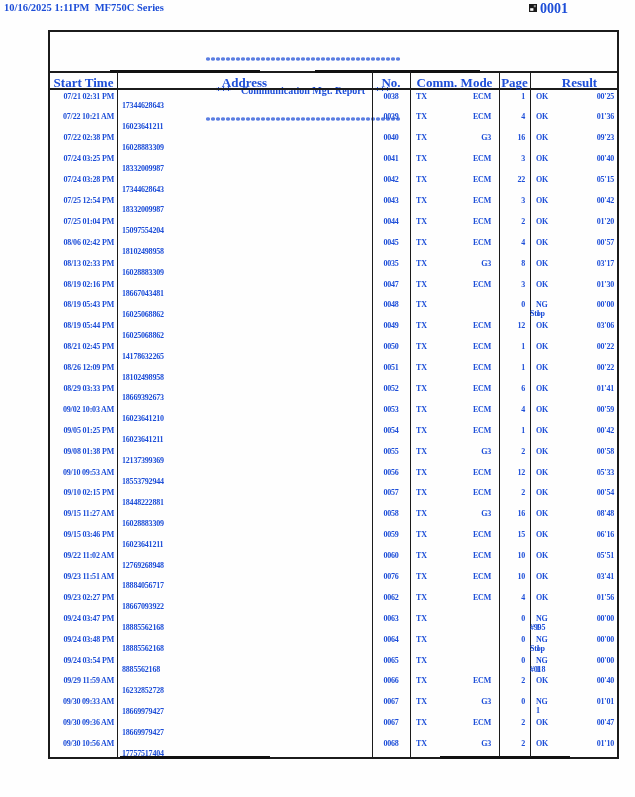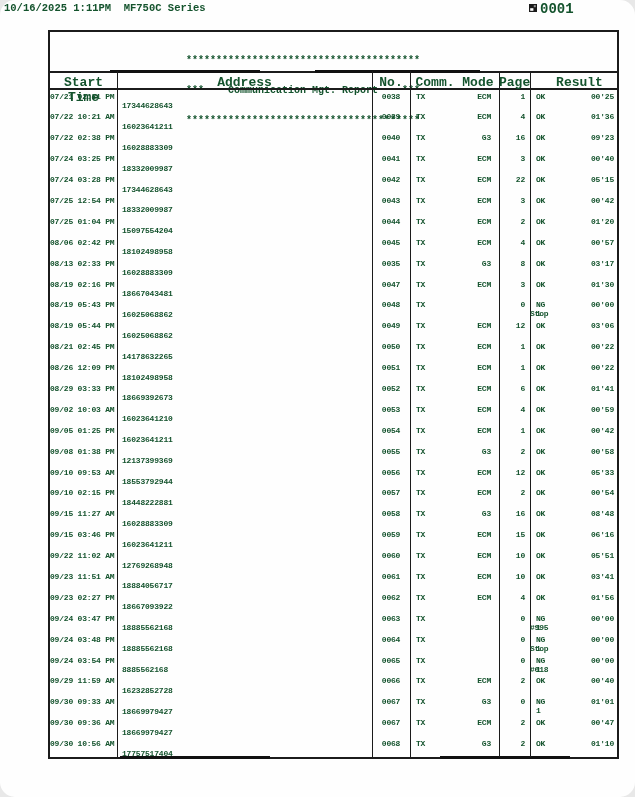--- a/index.html
+++ b/index.html
@@ -1,36 +1,36 @@
 <!DOCTYPE html>
 <html><head>
 <meta charset="utf-8">
 <style>
   html,body{margin:0;padding:0;background:#e8e8e8;}
   .page{
     position:relative; width:635px; height:797px; background:#fefefe;
-    font-family:Liberation Mono, monospace;
-    color:#14532d; overflow:hidden;border-radius:15px;
+    font-family:Liberation Serif, serif;
+    color:#1d4ed8; overflow:hidden;
   }
   .hdr-left{position:absolute; left:4px; top:2px; font-size:10.5px; font-weight:700; white-space:pre;}
   .hdr-ctr{position:absolute; left:528px; top:1px; font-size:14px; font-weight:700; display:flex; align-items:center; gap:2px;}
   .ctr-icon{display:inline-block;}
   .tbl{
     position:absolute; left:48px; top:30px; width:571px; height:729px;
     border:2px solid #1b1b1b; box-sizing:border-box; background:transparent;
   }
   .title-block{position:absolute; left:133px; top:4px; width:240px; text-align:center;
     font-size:10px; line-height:10px; font-weight:700; white-space:pre;}
   .hl{position:absolute; left:0; right:0; background:#1b1b1b;}
   .vl{position:absolute; width:1.4px; background:#1b1b1b; top:39px; bottom:0;}
   .col-hdr{position:absolute; top:43px; font-size:13px; font-weight:700; text-align:center;}
   .body{position:absolute; left:0; right:0; top:58px; bottom:0;}
   .rec{position:relative; height:20.9px;}
   .c{position:absolute; font-size:8px; font-weight:700; letter-spacing:-0.2px; white-space:pre;}
-  .time  {left:0;   width:52px; top:1.5px; text-align:right;}
+  .time  {left:0;   width:64px; top:1.5px; text-align:right;}
   .addr  {left:72px; top:11px;}
   .no    {left:322px; width:38px; top:1.5px; text-align:center;}
   .dir   {left:366px; top:1.5px;}
   .mode  {left:360px; width:81px; top:1.5px; text-align:right;}
   .page-c{left:449px; width:26px; top:1.5px; text-align:right;}
   .status{left:486px; top:1.5px;}
   .dur   {left:480px; width:84px; top:1.5px; text-align:right;}
   .note1 {left:486px; top:10.5px;}
   .note2 {left:480px; width:75px; top:10.5px; }
   .smudge{position:absolute; height:3px; background:#111;}
@@ -376,21 +376,21 @@
     <span class="c page-c">10</span>
     <span class="c status">OK</span>
     <span class="c dur">05'51</span>
     <span class="c note1"></span>
     <span class="c note2"></span>
   </div>
 
   <div class="rec">
     <span class="c time">09/23 11:51 AM</span>
     <span class="c addr">18884056717</span>
-    <span class="c no">0061</span>
+    <span class="c no">0076</span>
     <span class="c dir">TX</span>
     <span class="c mode">ECM</span>
     <span class="c page-c">10</span>
     <span class="c status">OK</span>
     <span class="c dur">03'41</span>
     <span class="c note1"></span>
     <span class="c note2"></span>
   </div>
 
   <div class="rec">

